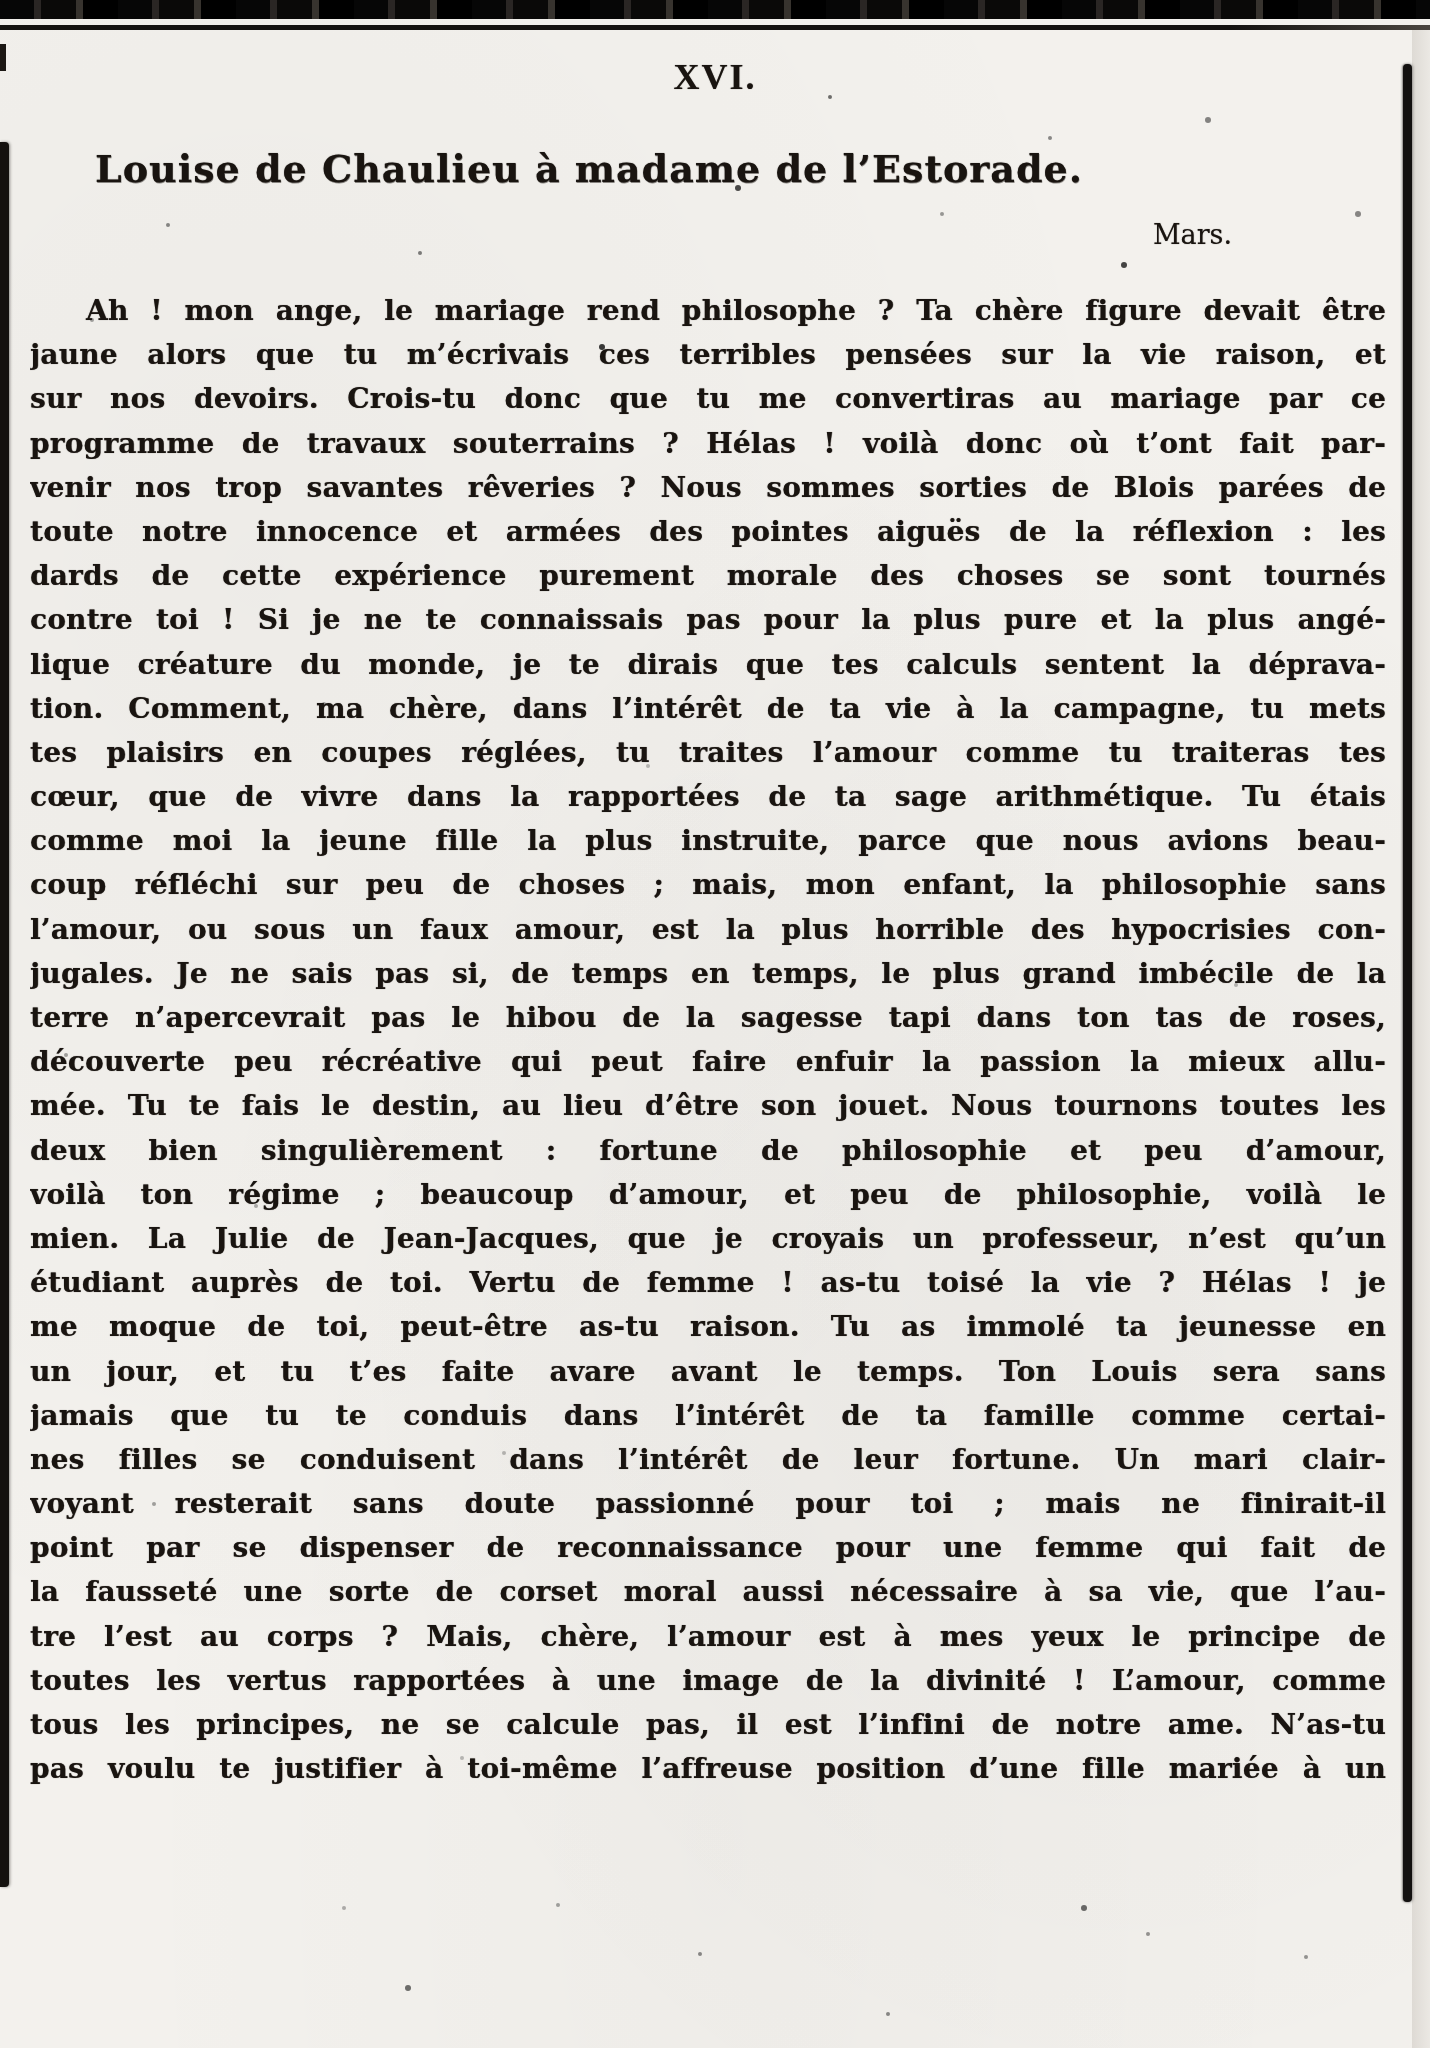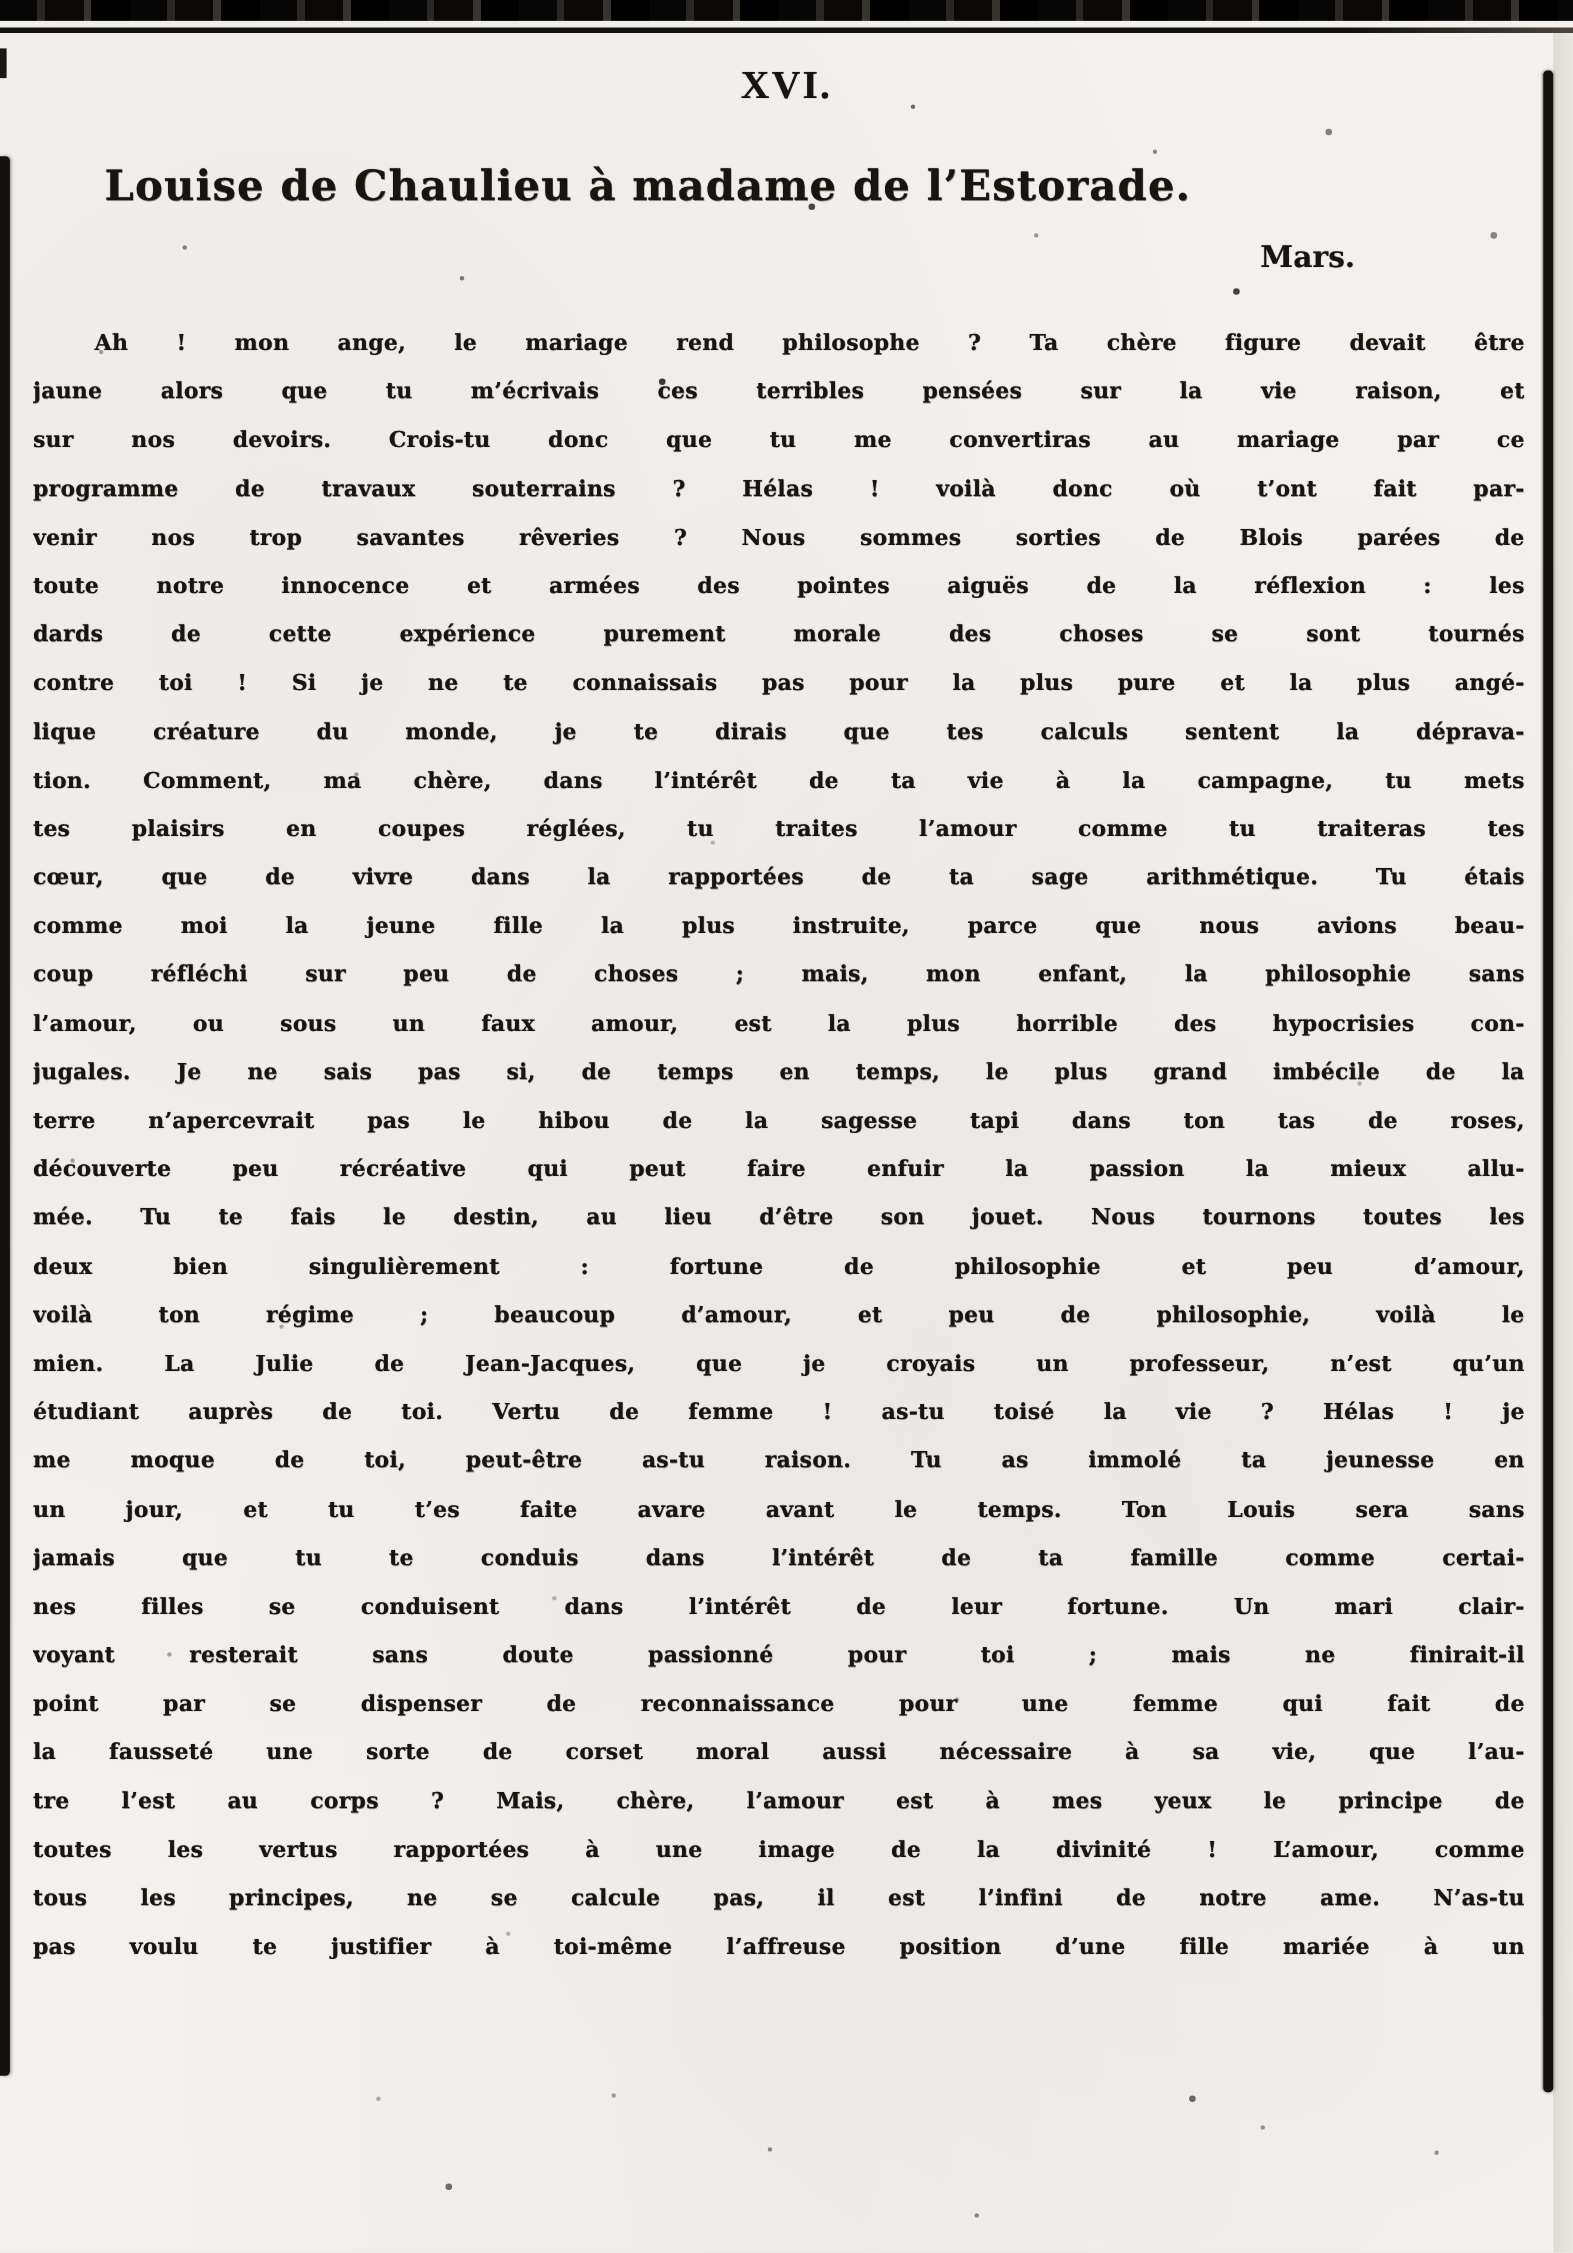--- a/index.html
+++ b/index.html
@@ -69,26 +69,26 @@
   }
   .title{
     position:absolute;top:146px;left:95px;margin:0;
     white-space:nowrap;
     font-size:38px;font-weight:bold;letter-spacing:1px;
     text-shadow:0.5px 0.5px 0 rgba(25,20,15,.45), 0 0 1px rgba(25,20,15,.6);
     text-align:center;
   }
   .dateline{
     position:absolute;top:219px;left:0;width:1232px;margin:0;
-    text-align:right;font-size:27px;font-weight:bold;
+    text-align:right;font-size:27px;font-weight:normal;
     text-shadow:0 0 1px rgba(25,20,15,.55);
   }
   .letter-body{
     position:absolute;top:289px;left:30px;width:1356px;
-    font-size:20px;font-weight:bold;letter-spacing:.2px;
+    font-size:28px;font-weight:bold;letter-spacing:.2px;
     text-shadow:0.4px 0.4px 0 rgba(25,20,15,.35), 0 0 1px rgba(25,20,15,.5);
   }
   .line{
     height:44.2px;line-height:44.2px;overflow:hidden;
     text-align:justify;text-align-last:justify;text-justify:inter-word;
   }
   .line.indent{padding-left:56px;}
 </style>
 </head>
 <body>

